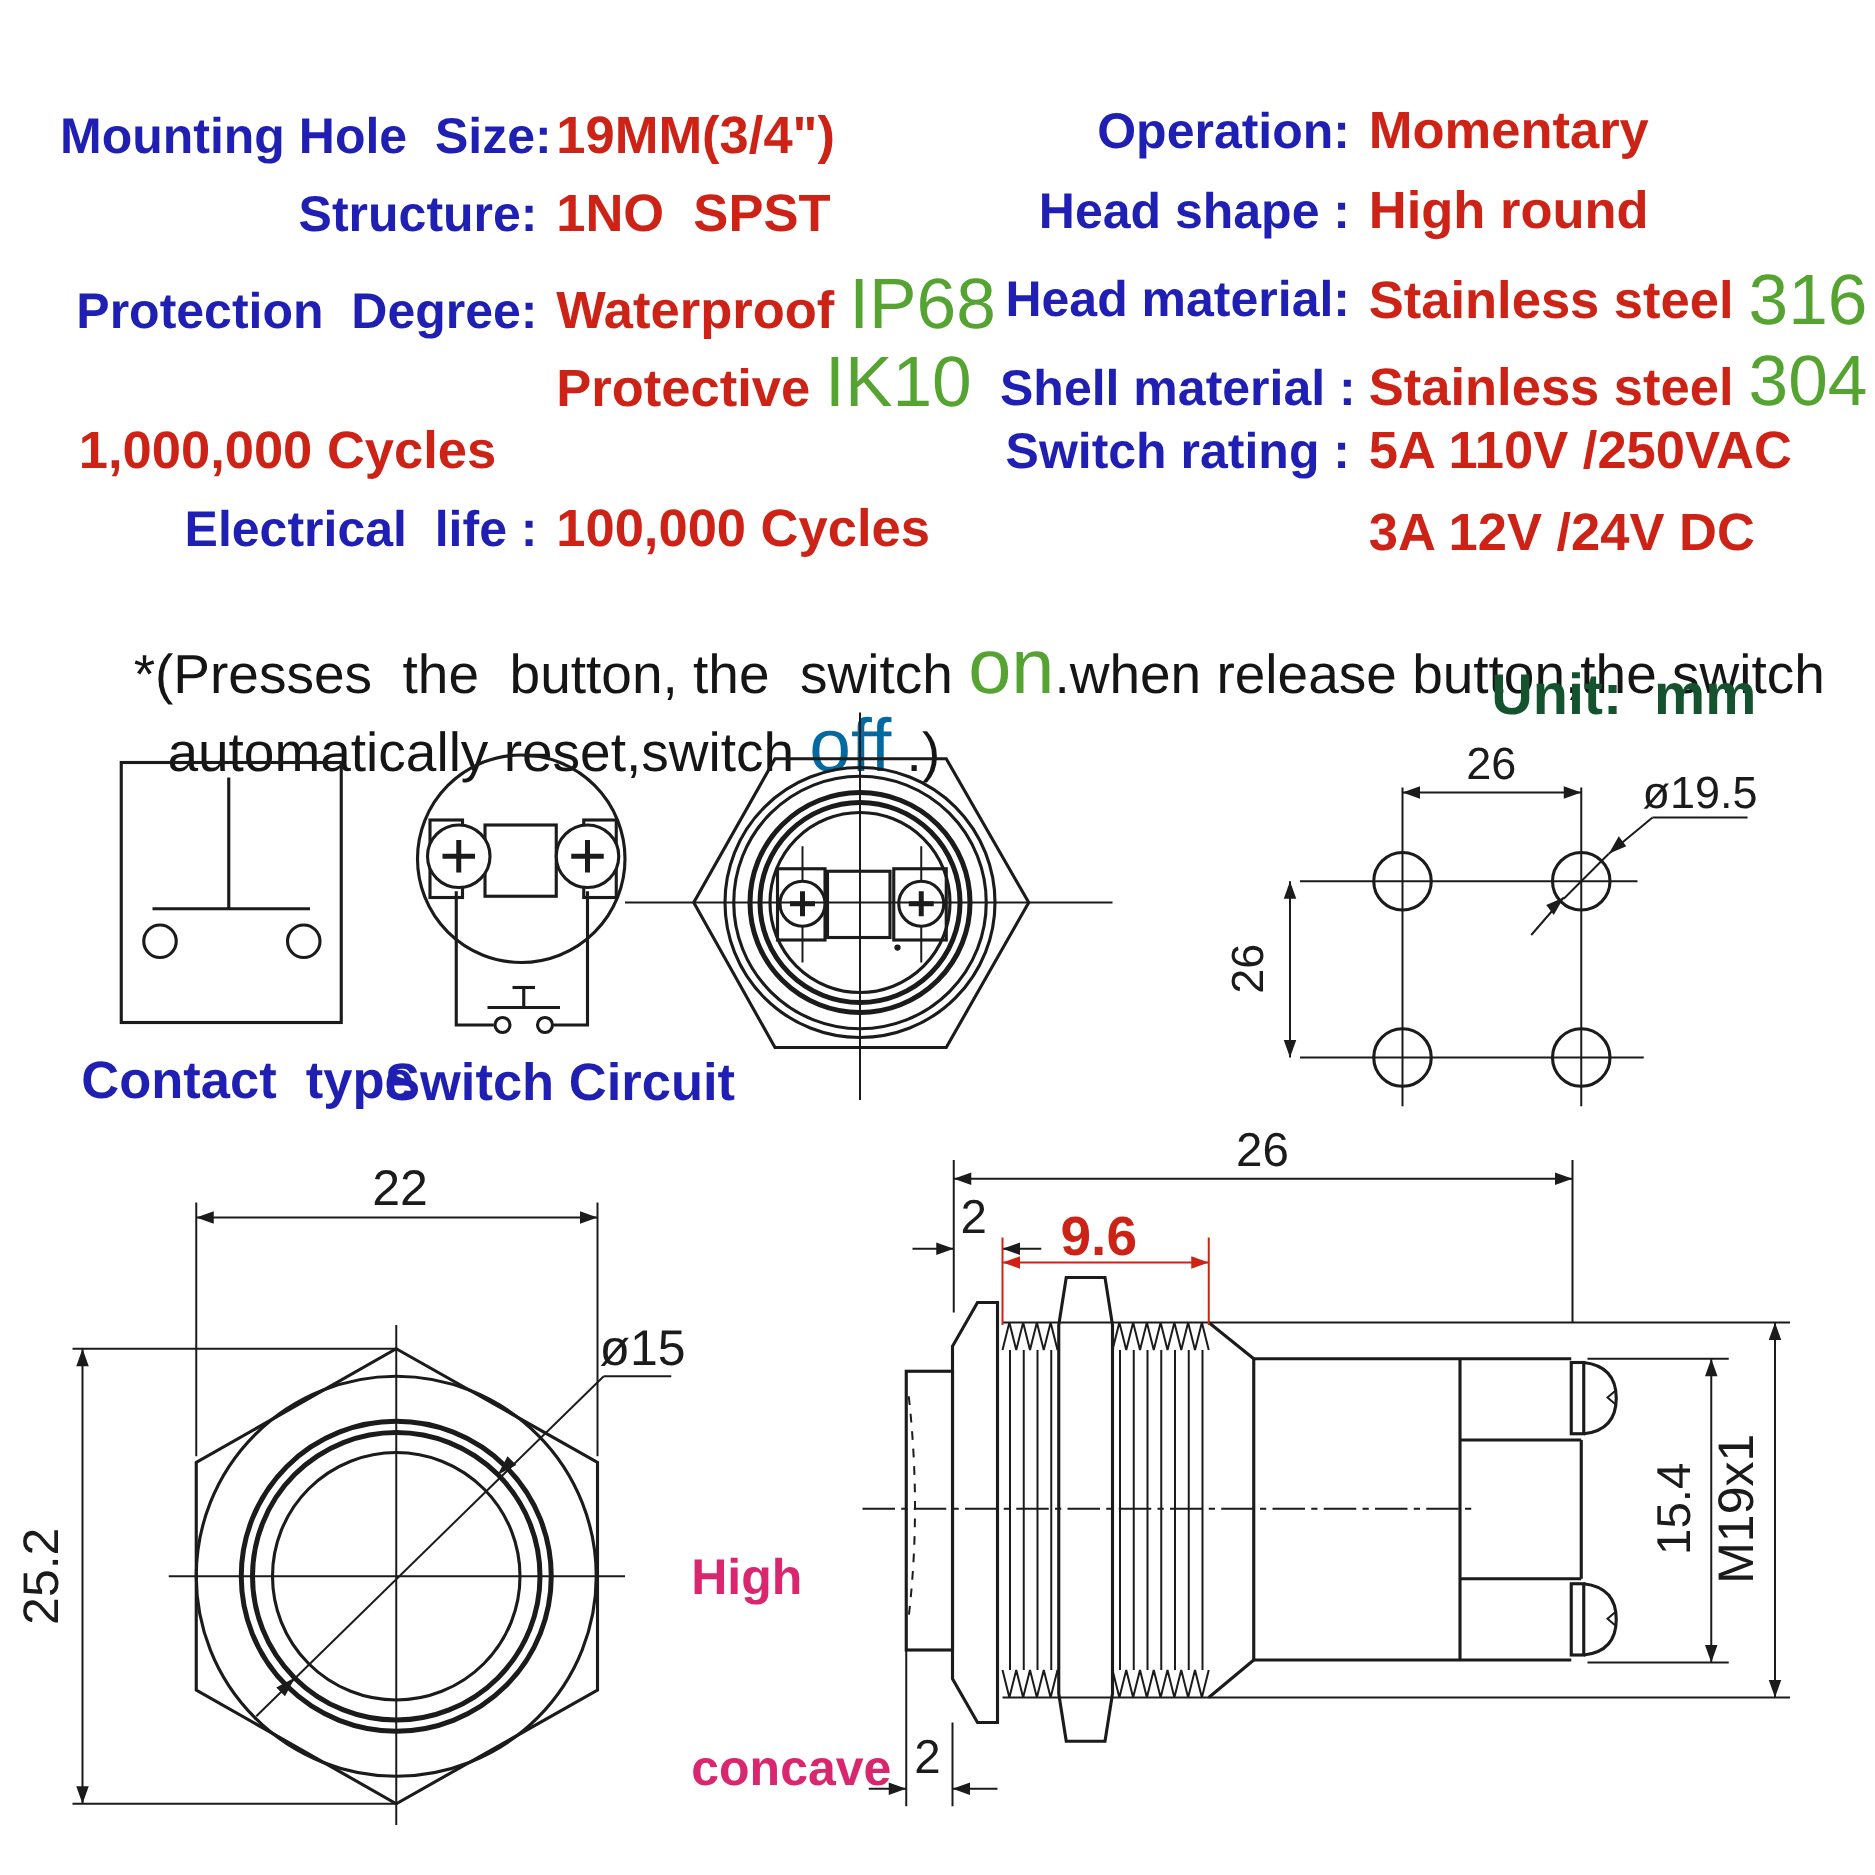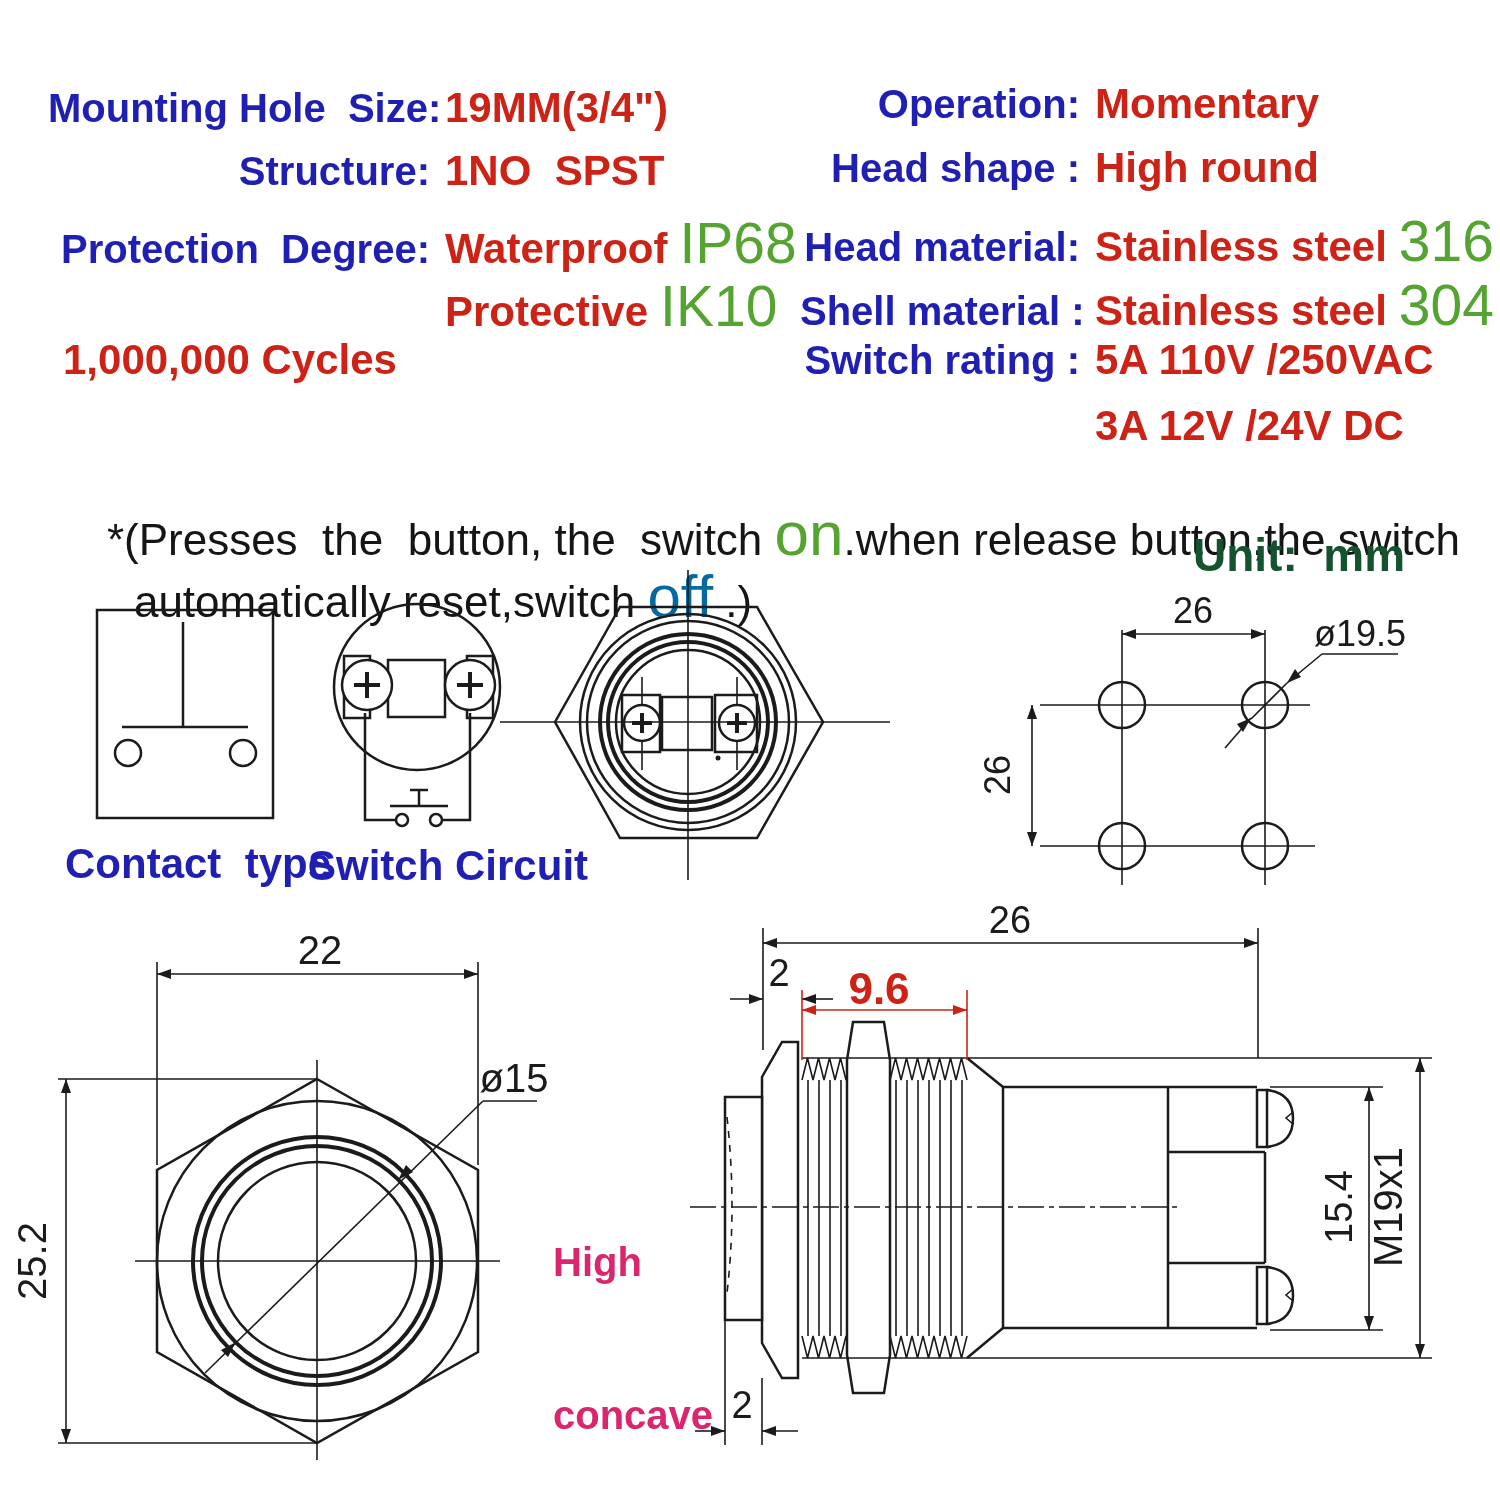--- a/index.html
+++ b/index.html
@@ -55,34 +55,39 @@
     </div>
     <div class="srow">
       <div class="lbl"></div>
       <div class="val">Protective</div>
       <div class="valbig">IK10</div>
     </div>
     <div class="srow">
       <div class="val">1,000,000 Cycles</div>
       <div class="valbig"></div>
     </div>
+    <div class="srow">
+      <div class="lbl">Electrical  life :</div>
+      <div class="val">100,000 Cycles</div>
+      <div class="valbig"></div>
+    </div>
   </div>
 
   <div class="abs" style="left:800px;top:80px;">
     <div class="srow" style="height:64px;">
       <div class="lblr">Operation:</div>
       <div class="val">Momentary</div>
       <div class="valbig"></div>
     </div>
     <div class="srow" style="height:64px;">
       <div class="lblr">Head shape :</div>
       <div class="val">High round</div>
       <div class="valbig"></div>
     </div>
-    <div class="srow" style="height:64px;">
+    <div class="srow" style="height:64px;align-items:center;">
       <div class="lblr">Head material:</div>
       <div class="val">Stainless steel</div>
       <div class="valbig">316</div>
     </div>
     <div class="srow" style="height:64px;">
       <div class="lblr">Shell material :</div>
       <div class="val">Stainless steel</div>
       <div class="valbig">304</div>
     </div>
     <div class="srow" style="height:64px;">

